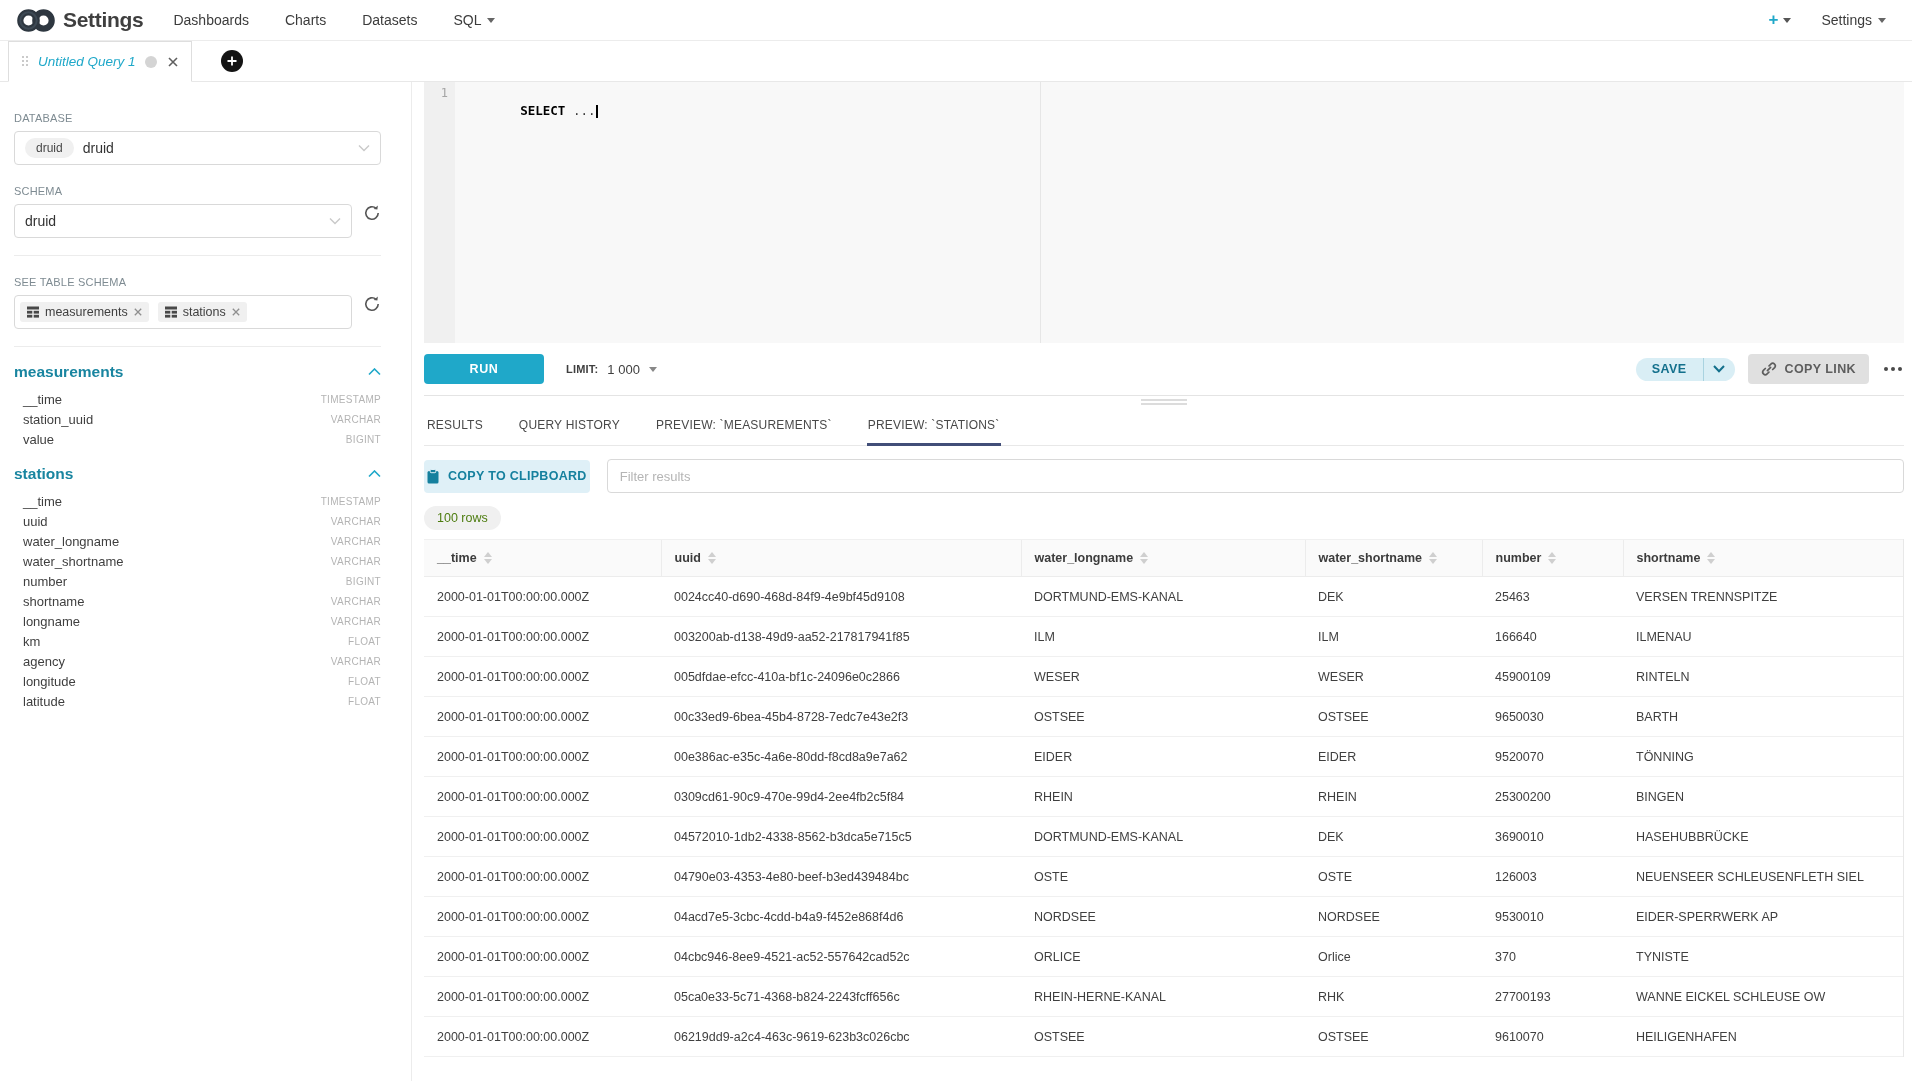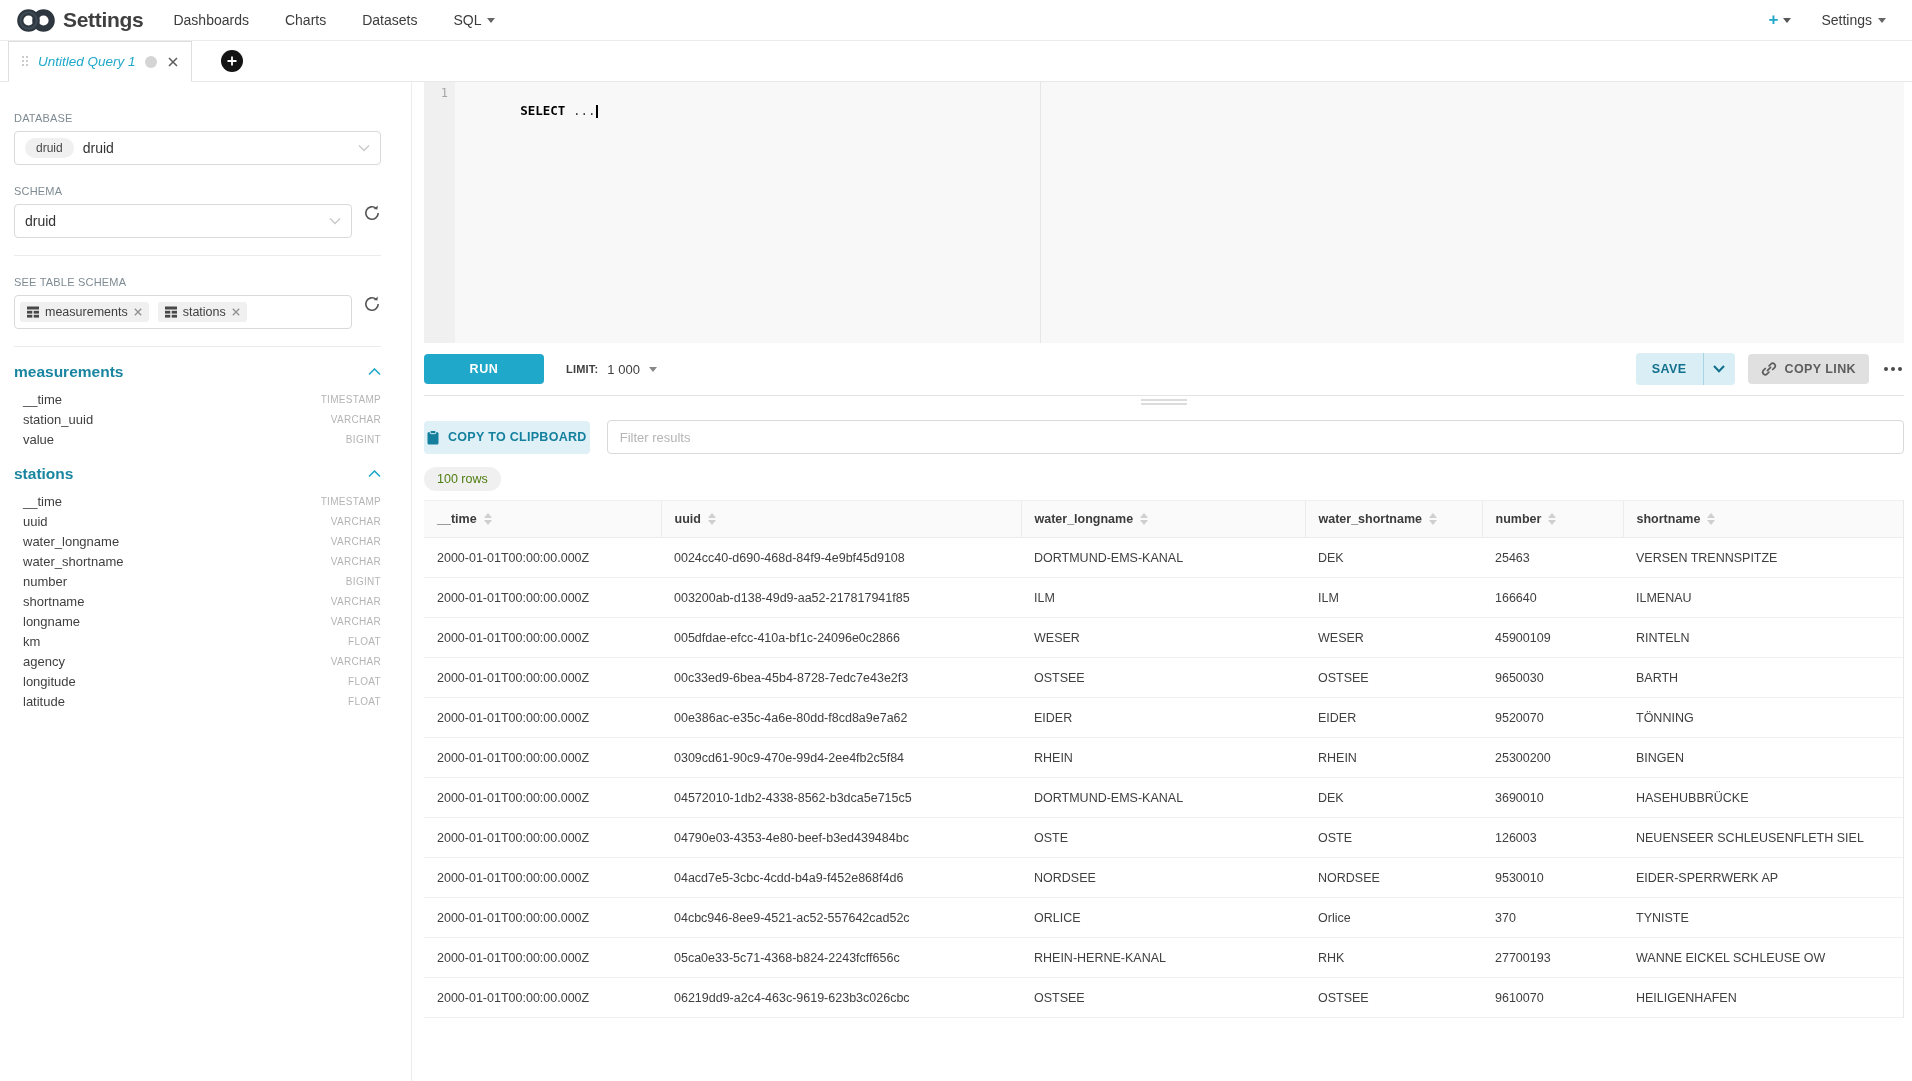--- a/index.html
+++ b/index.html
@@ -63,21 +63,21 @@
   .print-margin { position:absolute; left:616px; top:0; bottom:0; width:1px; background:#e6e6e6; }
 
   
   .toolbar { height:53px; display:flex; align-items:center; border-bottom:1px solid #e4e4e4; }
   .run-btn { width:120px; height:30px; background:#1fa8c9; border:none; border-radius:4px; color:#fff; font-weight:bold; font-size:12.5px; letter-spacing:.6px; cursor:pointer; font-family:inherit; }
   .limit-group { display:flex; align-items:center; gap:9px; margin-left:22px; cursor:pointer; }
   .limit-label { font-size:11px; font-weight:bold; color:#3f3f3f; letter-spacing:.2px; }
   .limit-value { font-size:13px; color:#3f3f3f; }
   .limit-group .caret { border-top-color:#888; }
   .toolbar-right { margin-left:auto; display:flex; align-items:center; gap:13px; }
-  .save-btn { height:32px; display:flex; align-items:stretch; background:#d9eef5; border-radius:4px; overflow:hidden; cursor:pointer; }
+  .save-btn { height:23px; display:flex; align-items:stretch; background:#d9eef5; border-radius:12px; overflow:hidden; cursor:pointer; }
   .save-main { display:flex; align-items:center; padding:0 16px; color:#13708c; font-weight:bold; font-size:12.5px; letter-spacing:.4px; }
   .save-split { width:1px; background:#a9d3e0; }
   .save-caret { width:31px; display:flex; align-items:center; justify-content:center; }
   .copylink-btn { height:30px; display:flex; align-items:center; gap:8px; background:#e0e0e0; border-radius:4px; padding:0 13px; color:#5d5d5d; font-weight:bold; font-size:12.5px; letter-spacing:.4px; cursor:pointer; }
   .more-btn { display:flex; gap:3px; padding:6px 2px; cursor:pointer; }
   .more-btn i { width:4px; height:4px; border-radius:50%; background:#4a4a4a; }
 
   
   .split-handle { height:11px; display:flex; flex-direction:column; align-items:center; justify-content:center; gap:2px; cursor:row-resize; }
   .split-handle i { width:46px; height:2px; background:#dcdcdc; }
@@ -387,20 +387,26 @@
       </div>
     </div>
 
     
     <div class="split-handle">
         <i></i>
         <i></i>
       </div>
 
     
+    <div class="result-tabs">
+      <div class="rtab">RESULTS</div>
+      <div class="rtab">QUERY HISTORY</div>
+      <div class="rtab">PREVIEW: `MEASUREMENTS`</div>
+      <div class="rtab active">PREVIEW: `STATIONS`</div>
+    </div>
 
     
     <div class="result-actions">
       <div class="ctc-btn">
         <svg width="12" height="15" viewBox="0 0 12 15">
           <rect x="0.5" y="2" width="11" height="12.5" rx="1.5" fill="#15809e"></rect>
           <rect x="3.2" y="0.5" width="5.6" height="3.2" rx="0.9" fill="#15809e" stroke="#dff0f7" stroke-width="1"></rect>
         </svg>
         <span>COPY TO CLIPBOARD</span>
       </div>

